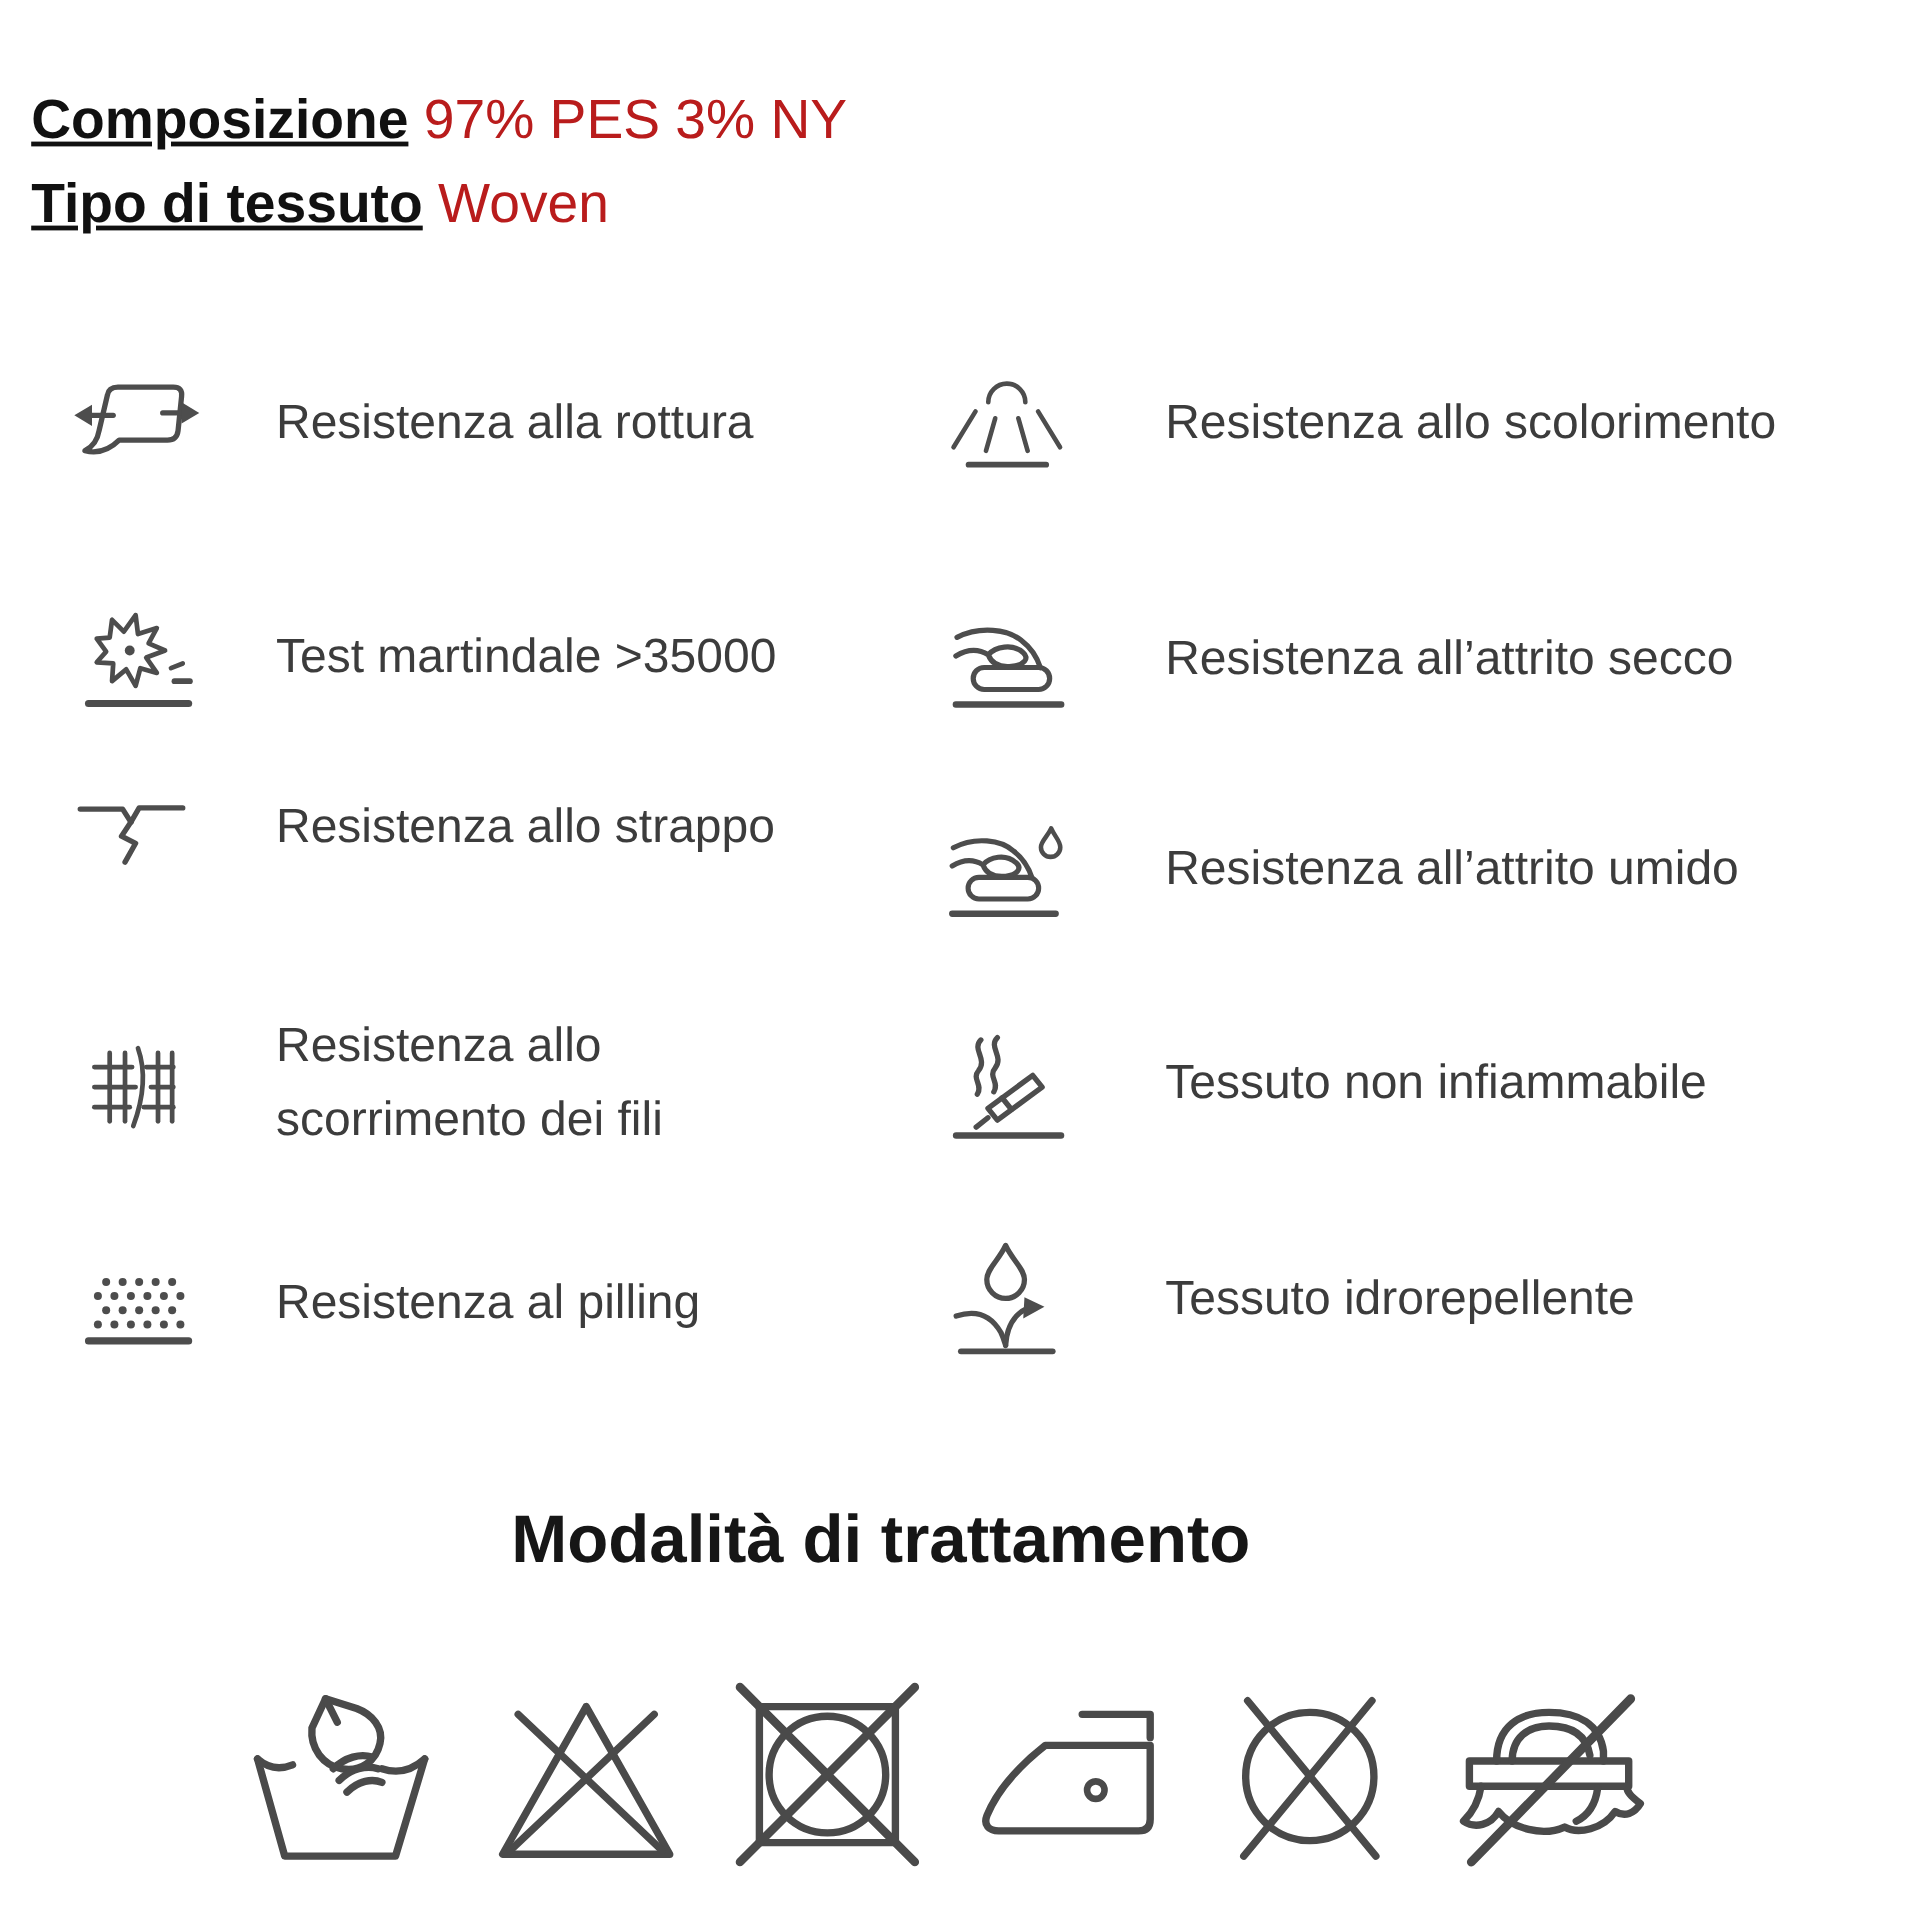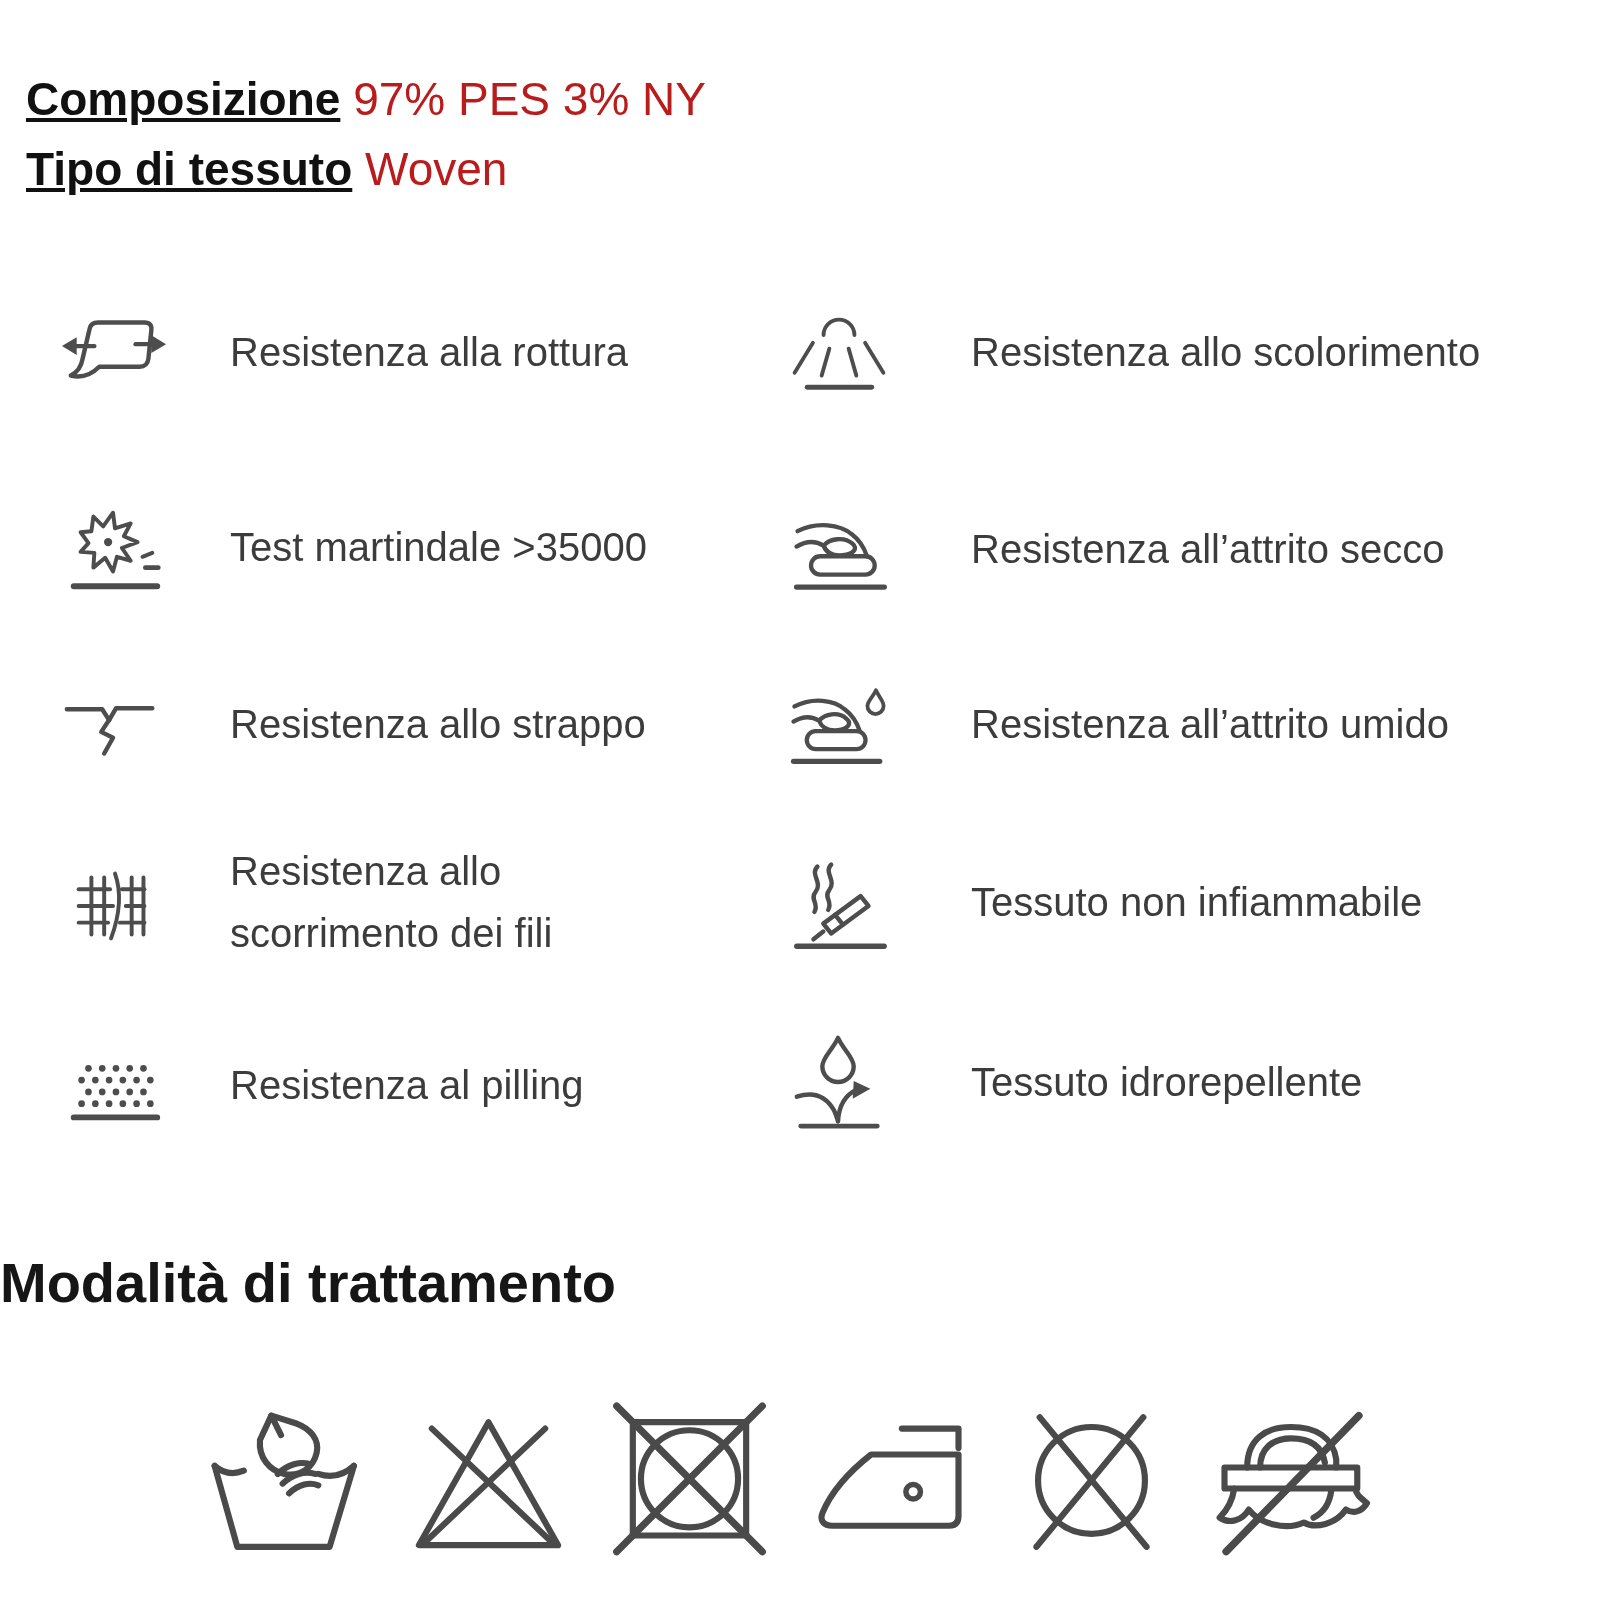--- a/index.html
+++ b/index.html
@@ -21,21 +21,21 @@
   .col-l .lbl{margin-left:60px;max-width:470px;}
   .col-r{left:783px;gap:44px;}
   .col-r .lbl{margin-left:32px;max-width:640px;}
   .l4 .lbl{max-width:440px;}
   
   .st{fill:none;stroke:#4d4d4d;stroke-width:4.5;stroke-linecap:round;stroke-linejoin:round;}
   .st2{fill:none;stroke:#4d4d4d;stroke-width:4;stroke-linecap:round;stroke-linejoin:round;}
   .base{stroke:#4d4d4d;stroke-width:6;stroke-linecap:round;}
   .fil{fill:#4d4d4d;stroke:none;}
   
-  .care-title{position:absolute;top:1250px;left:0;width:1468px;
+  .care-title{position:absolute;top:1250px;left:0;width:1468px;text-align:center;
     font-size:56px;font-weight:bold;color:#161616;}
   .care-row{position:absolute;top:1390px;left:205px;width:1170px;display:flex;justify-content:space-between;}
   .care-ico{width:165px;height:175px;display:flex;align-items:center;justify-content:center;}
   .care-ico svg{width:163px;height:170px;}
   .cst{fill:none;stroke:#4a4a4a;stroke-width:3.8;stroke-linecap:round;stroke-linejoin:round;}
 </style>
 </head>
 <body>
 
 <div class="header">
@@ -68,21 +68,21 @@
       <polygon class="st2" points="80,44 66,38 73,25 57,30 55,14 45,28 35,18 33,33 22,34 30,45 22,54 36,55 35,70 47,60 55,74 59,59 73,63 64,50"></polygon>
       <circle class="fil" cx="50" cy="44" r="4.2"></circle>
       <line class="st2" x1="85" y1="59" x2="95" y2="55"></line>
       <line class="base" x1="88" y1="70" x2="101" y2="70" style="stroke-width:5"></line>
       <line class="base" x1="15" y1="89" x2="100" y2="89"></line>
     </svg>
   </span>
   <span class="lbl">Test martindale &gt;35000</span>
 </div>
 
-<div class="item col-l" style="top:662px">
+<div class="item col-l" style="top:627px">
   <span class="ico">
     <svg viewBox="0 0 112 98">
       <path class="st" d="M8,34 H44 L51,45"></path>
       <path class="st" d="M51,45 L58,33 H95"></path>
       <path class="st" d="M51,45 L43,57 L55,63 L46,79"></path>
     </svg>
   </span>
   <span class="lbl">Resistenza allo strappo</span>
 </div>
 

